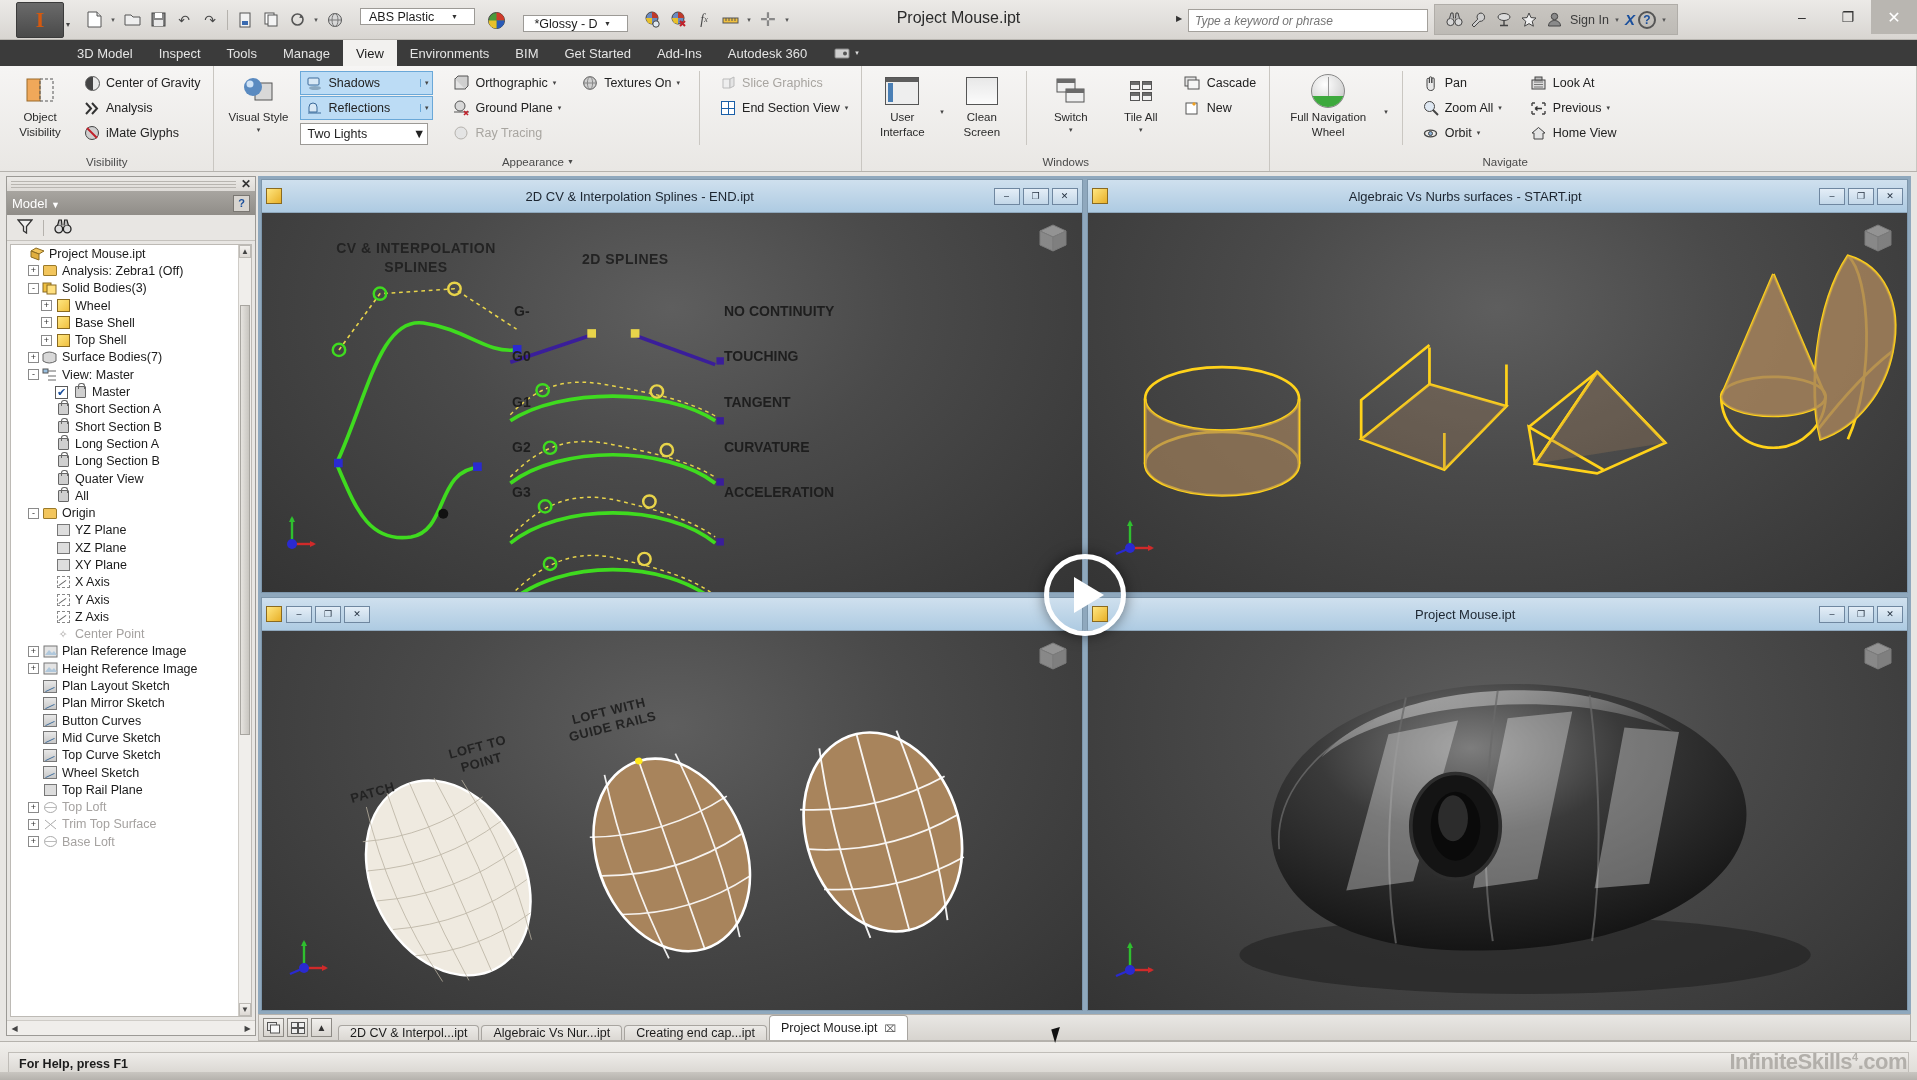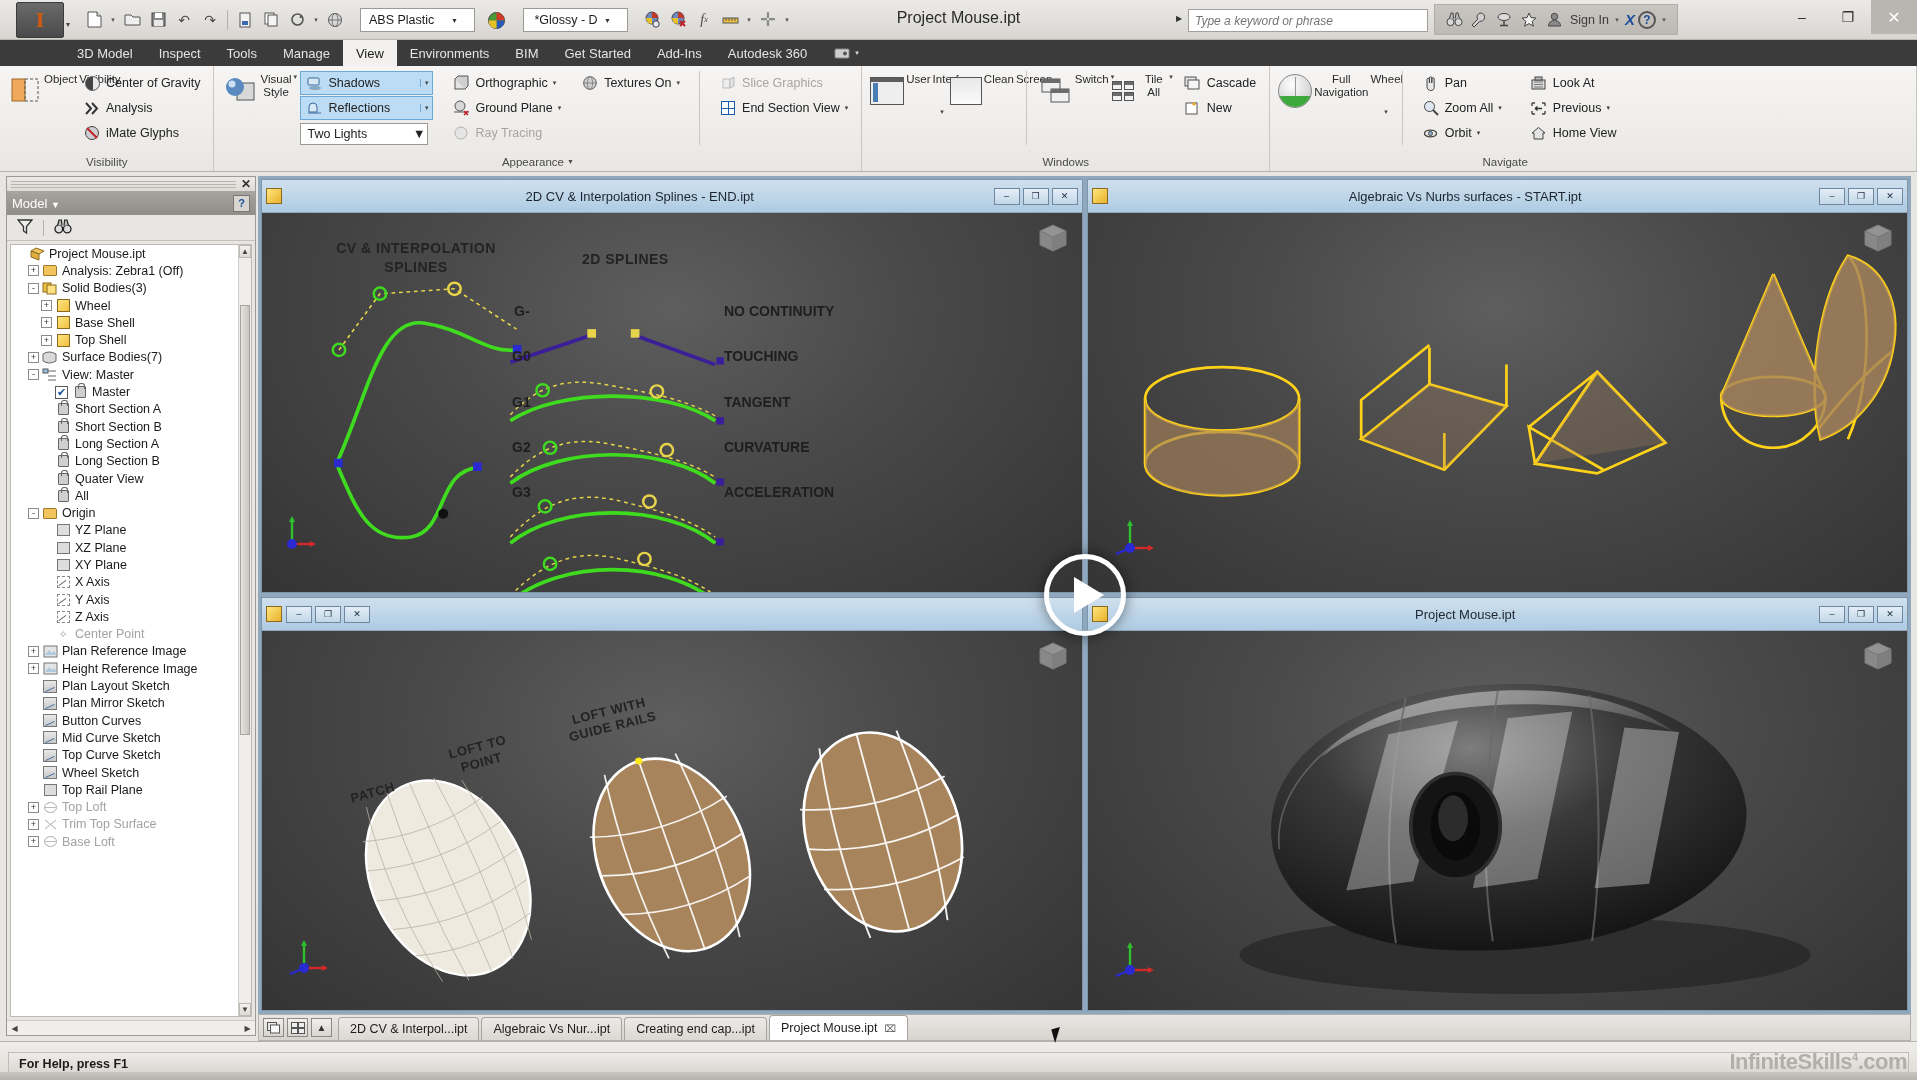--- a/index.html
+++ b/index.html
@@ -31,28 +31,28 @@
     padding: 0 6px;
   }
   .qi {
     width: 24px; height: 25px; display: flex; align-items: center; justify-content: center;
     font-size: 14px; color: #4a4a4a; border: 1px solid transparent; border-radius: 2px;
   }
   .qcaret { font-size: 7px; color: #555; width: 10px; text-align: center; }
   .qsep { width: 1px; height: 20px; background: #b5b2ad; margin: 0 3px; }
 
   .combo {
-    height: 24px; border: 1px solid #9c9a96; background: #fff;
+    height: 17px; border: 1px solid #9c9a96; background: #fff;
     display: flex; align-items: center; padding: 0 12px 0 8px;
     font-size: 12.5px; color: #1a1a1a; position: relative; justify-content: space-between;
   }
   .combo .txt { flex: 1; overflow: hidden; white-space: nowrap; }
   .combo .cb-arrow { width: 15px; text-align: center; font-size: 7px; color: #333; }
   .combo-mat { position: absolute; left: 360px; top: 8px; width: 115px; }
-  .combo-app { position: absolute; left: 523px; top: 8px; width: 105px; }
+  .combo-app { position: absolute; left: 523px; top: 15px; width: 105px; }
   .combo-app .txt { text-align: center; }
 
   .doctitle {
     position: absolute; left: 0; right: 0; top: 9px; text-align: center;
     font-size: 16px; color: #2b2b2b; pointer-events: none;
   }
   .searchwrap {
     position: absolute; left: 1188px; top: 9px; width: 240px; height: 23px;
     border: 1px solid #a3a09b; background: #fff; display: flex; align-items: center;
   }
@@ -96,21 +96,21 @@
     position: absolute; left: 0; top: 66px; width: 1917px; height: 106px;
     background: linear-gradient(to bottom,#f6f5f4,#e9e7e4);
     border-bottom: 1px solid #b5b2ad;
     display: flex; align-items: stretch;
   }
   .panel { position: relative; display: flex; flex-direction: column; height: 100%; border-right: 1px solid #c9c6c1; }
   .panel-body { flex: 1; display: flex; align-items: flex-start; padding: 5px 8px 0 8px; gap: 6px; }
   .panel-title { height: 19px; font-size: 11.5px; color: #4a4a4a; text-align: center; display: flex; align-items: center; justify-content: center; gap: 3px; }
 
   .bigbtn {
-    width: 64px; display: flex; flex-direction: row; align-items: flex-start; gap: 2px;
+    width: 64px; display: flex; flex-direction: column; align-items: center; gap: 2px;
     font-size: 11.5px; color: #2a2a2a; text-align: center; line-height: 1.15; padding-top: 2px;
   }
   .bigbtn .bicon { width: 36px; height: 36px; display:flex; align-items:center; justify-content:center; }
   .col { display: flex; flex-direction: column; gap: 1px; }
   .smbtn {
     display: flex; align-items: center; gap: 5px; height: 24px; padding: 0 4px;
     font-size: 12.5px; color: #222; white-space: nowrap; border: 1px solid transparent;
   }
   .smbtn .sicon { width: 18px; height: 18px; display:flex; align-items:center; justify-content:center; }
   .smbtn.disabled { color: #a8a5a0; }
@@ -205,21 +205,21 @@
 
   
   .tabbar {
     position: absolute; left: 258px; bottom: 39px; right: 6px; height: 27px;
     background: linear-gradient(to bottom,#e9e7e4,#d7d4cf);
     border: 1px solid #b5b2ad; display: flex; align-items: flex-end; padding-left: 4px;
   }
   .tb-icons { display: flex; align-items: center; gap: 3px; padding-bottom: 3px; margin-right: 6px;}
   .tb-ic { width: 21px; height: 19px; border: 1px solid #8d8a85; background: linear-gradient(to bottom,#f2f0ed,#d8d5d0); display:flex; align-items:center; justify-content:center; font-size: 10px; color: #333;}
   .dtab {
-    height: 23px; padding: 0 11px; display: flex; align-items: center; gap: 7px;
+    height: 15px; padding: 0 11px; display: flex; align-items: center; gap: 7px;
     font-size: 12.5px; color: #1c1c1c; border: 1px solid #a8a5a0; border-bottom: 0;
     border-radius: 4px 4px 0 0; background: linear-gradient(to bottom,#eceae7,#dbd8d3);
     margin-right: 2px;
   }
   .dtab.active { background: #fff; height: 25px; }
   .dtab .cl { font-size: 10px; color: #555; }
   .statusbar {
     position: absolute; left: 0; bottom: 0; width: 1917px; height: 39px;
     background: linear-gradient(to bottom,#f0eeeb,#dcd9d4); border-top: 1px solid #b5b2ad;
   }

